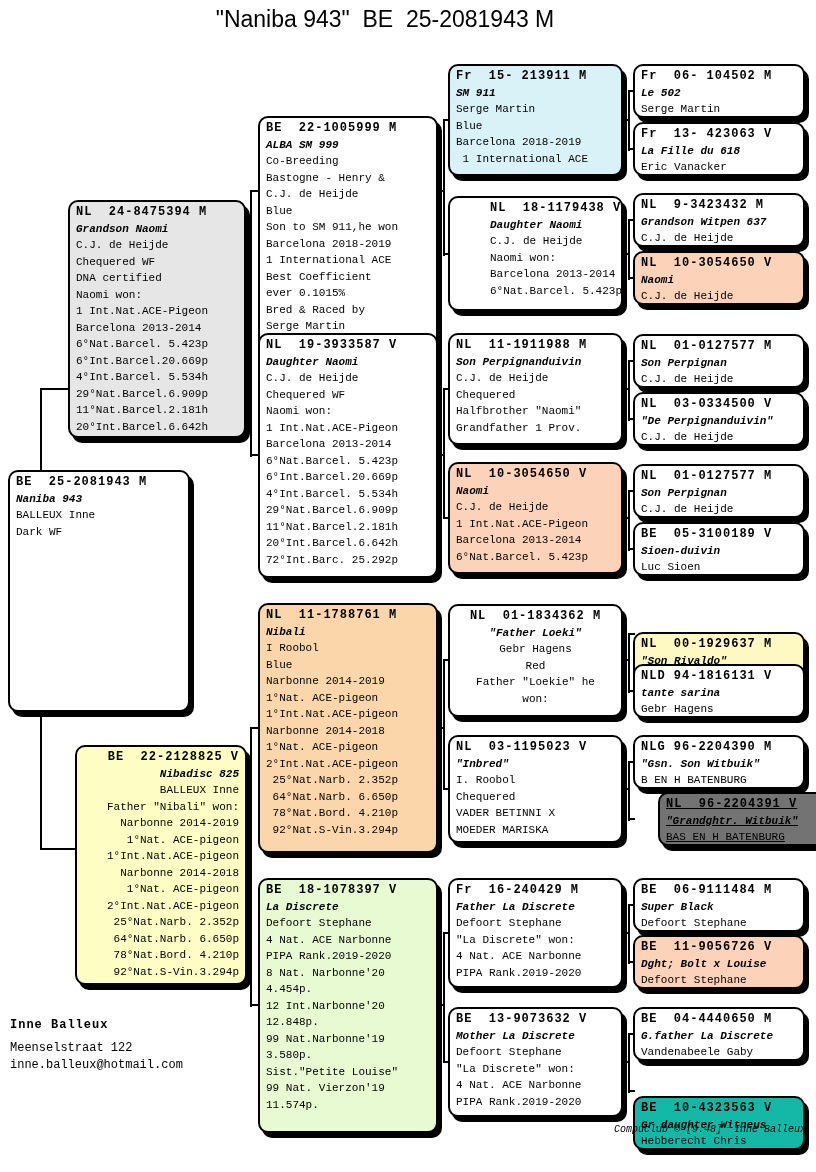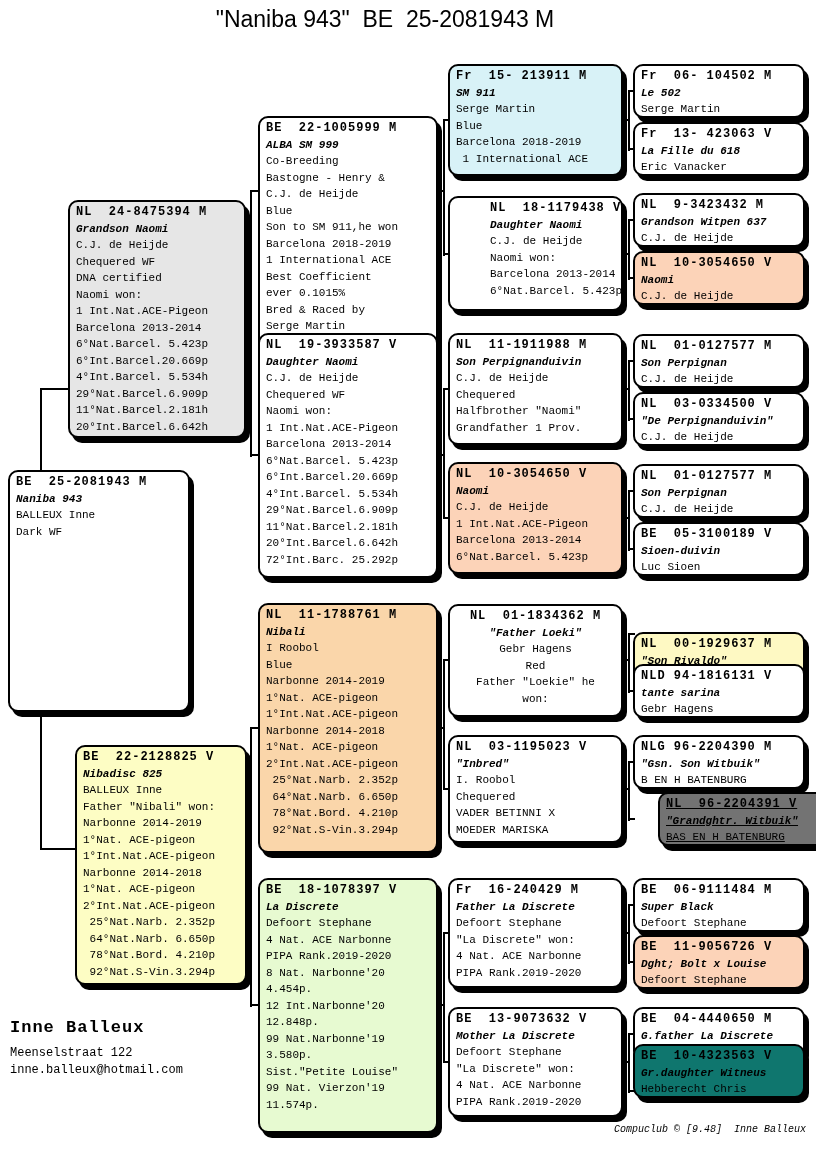--- a/index.html
+++ b/index.html
@@ -9,21 +9,21 @@
          font-family:"Liberation Sans",sans-serif;font-size:23px;color:#000;
          white-space:pre;}
   .conn{position:absolute;background:#000;}
   .box{position:absolute;background:#fff;border:2px solid #000;border-radius:10px;
        box-shadow:4px 5px 0 #000;padding:2px 6px;font-size:11px;line-height:16.5px;
        color:#000;overflow:hidden;box-sizing:border-box;}
   .box .ring{font-weight:bold;font-size:12px;letter-spacing:1px;white-space:pre;}
   .box .name{font-style:italic;font-weight:bold;white-space:pre;}
   .box .line{white-space:pre;}
   .contact{position:absolute;left:10px;top:1018px;color:#000;}
-  .contact .contact-name{font-weight:bold;font-size:17px;letter-spacing:1px;margin-bottom:8px;}
+  .contact .contact-name{font-weight:bold;font-size:12px;letter-spacing:1px;margin-bottom:8px;}
   .contact .cline{font-size:12px;line-height:17px;white-space:pre;}
   .footer{position:absolute;top:1124px;right:10px;font-size:10px;font-style:italic;
           color:#000;white-space:pre;}
 </style>
 </head>
 <body>
 
 <div id="page">
   <div class="title">"Naniba 943"  BE  25-2081943 M</div>
   <div id="connectors">
@@ -103,21 +103,21 @@
         <div class="line">Naomi won:</div>
         <div class="line">1 Int.Nat.ACE-Pigeon</div>
         <div class="line">Barcelona 2013-2014</div>
         <div class="line">6°Nat.Barcel. 5.423p</div>
         <div class="line">6°Int.Barcel.20.669p</div>
         <div class="line">4°Int.Barcel. 5.534h</div>
         <div class="line">29°Nat.Barcel.6.909p</div>
         <div class="line">11°Nat.Barcel.2.181h</div>
         <div class="line">20°Int.Barcel.6.642h</div>
       </div>
-      <div class="box" style="left: 75px; top: 745px; width: 172px; height: 240px; background: rgb(253, 253, 196);">
+      <div class="box" style="left: 75px; top: 745px; width: 172px; height: 240px; background: rgb(253, 253, 196); text-align: right;">
         <div class="ring">BE  22-2128825 V</div>
         <div class="name">Nibadisc 825</div>
         <div class="line">BALLEUX Inne</div>
         <div class="line">Father "Nibali" won:</div>
         <div class="line">Narbonne 2014-2019</div>
         <div class="line">1°Nat. ACE-pigeon</div>
         <div class="line">1°Int.Nat.ACE-pigeon</div>
         <div class="line">Narbonne 2014-2018</div>
         <div class="line">1°Nat. ACE-pigeon</div>
         <div class="line">2°Int.Nat.ACE-pigeon</div>
@@ -322,21 +322,21 @@
       <div class="box" style="left: 633px; top: 935px; width: 172px; height: 54px; background: rgb(252, 211, 184);">
         <div class="ring">BE  11-9056726 V</div>
         <div class="name">Dght; Bolt x Louise</div>
         <div class="line">Defoort Stephane</div>
       </div>
       <div class="box" style="left: 633px; top: 1007px; width: 172px; height: 54px; background: rgb(255, 255, 255);">
         <div class="ring">BE  04-4440650 M</div>
         <div class="name">G.father La Discrete</div>
         <div class="line">Vandenabeele Gaby</div>
       </div>
-      <div class="box" style="left: 633px; top: 1044px; width: 172px; height: 54px; background: #0f766e;">
+      <div class="box" style="left: 633px; top: 1096px; width: 172px; height: 54px; background: #14b8a6;">
         <div class="ring">BE  10-4323563 V</div>
         <div class="name">Gr.daughter Witneus</div>
         <div class="line">Hebberecht Chris</div>
       </div>
     </div>
   <div class="contact">
     <div class="contact-name">Inne Balleux</div>
     <div class="cline">Meenselstraat 122</div>
     <div class="cline">inne.balleux@hotmail.com</div>
   </div>

